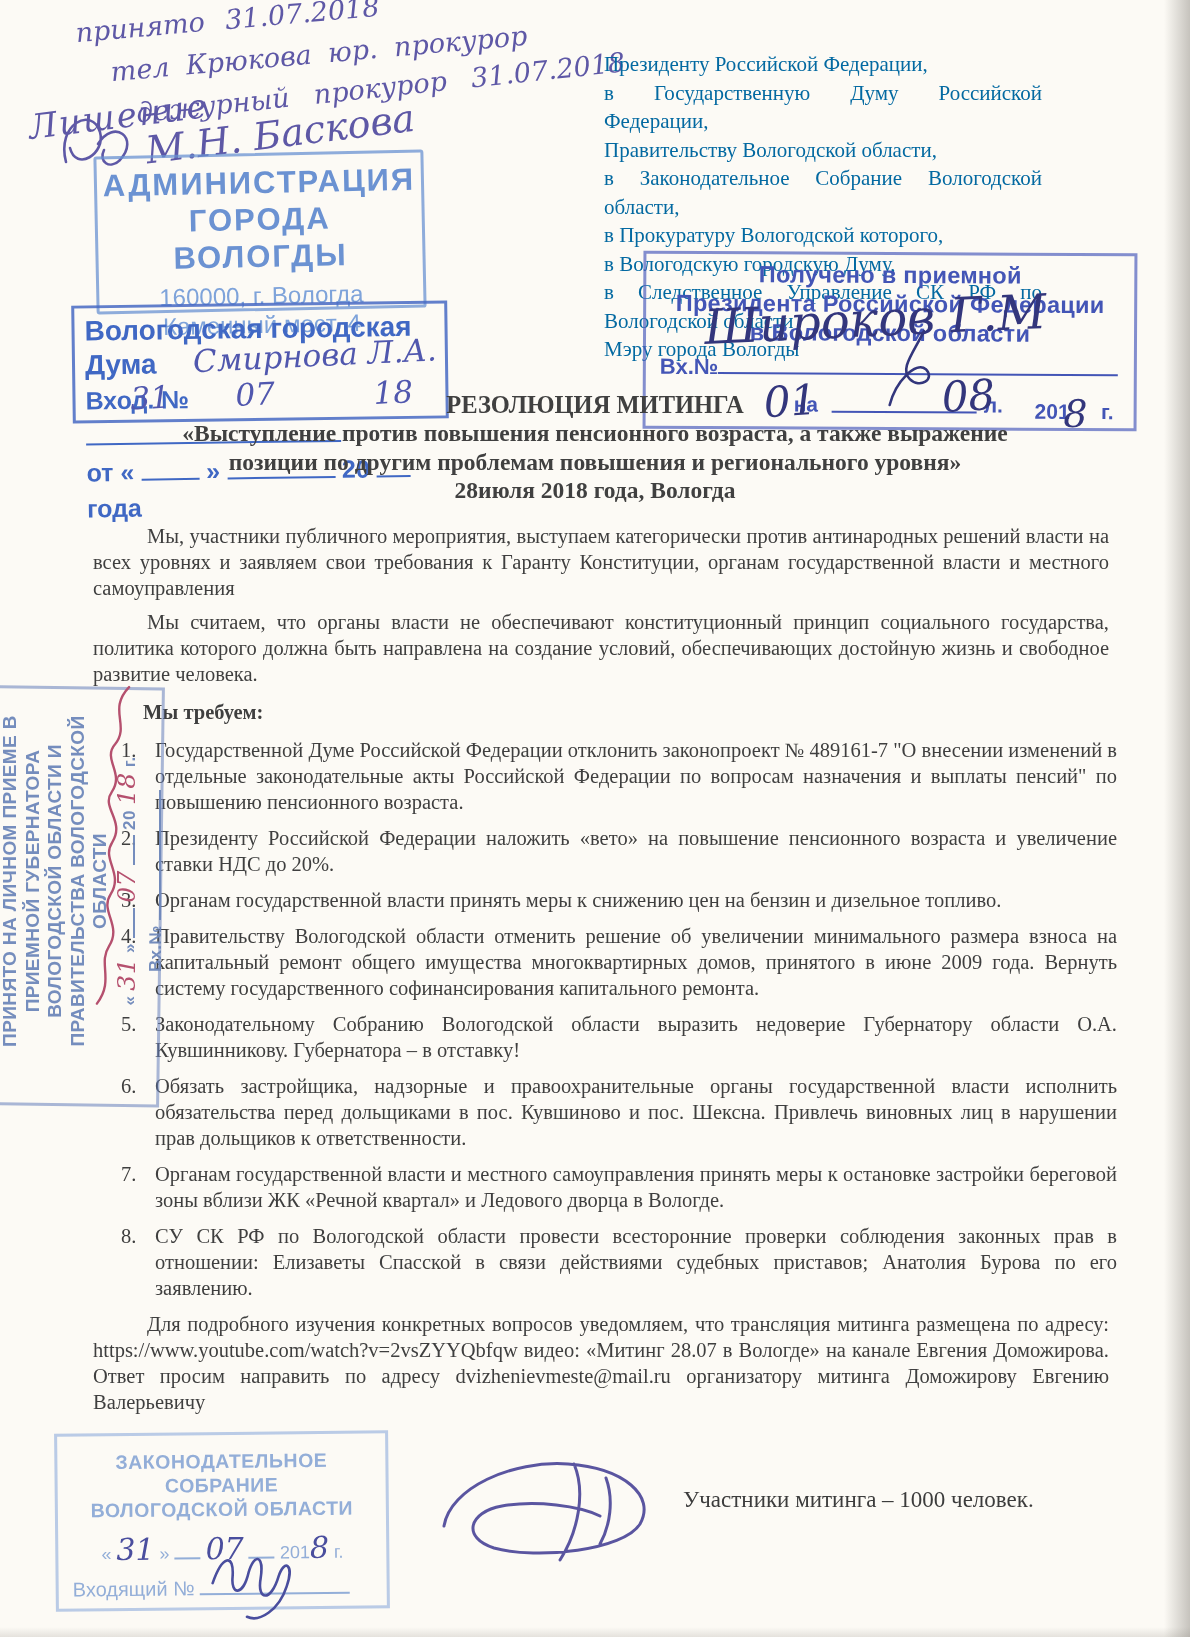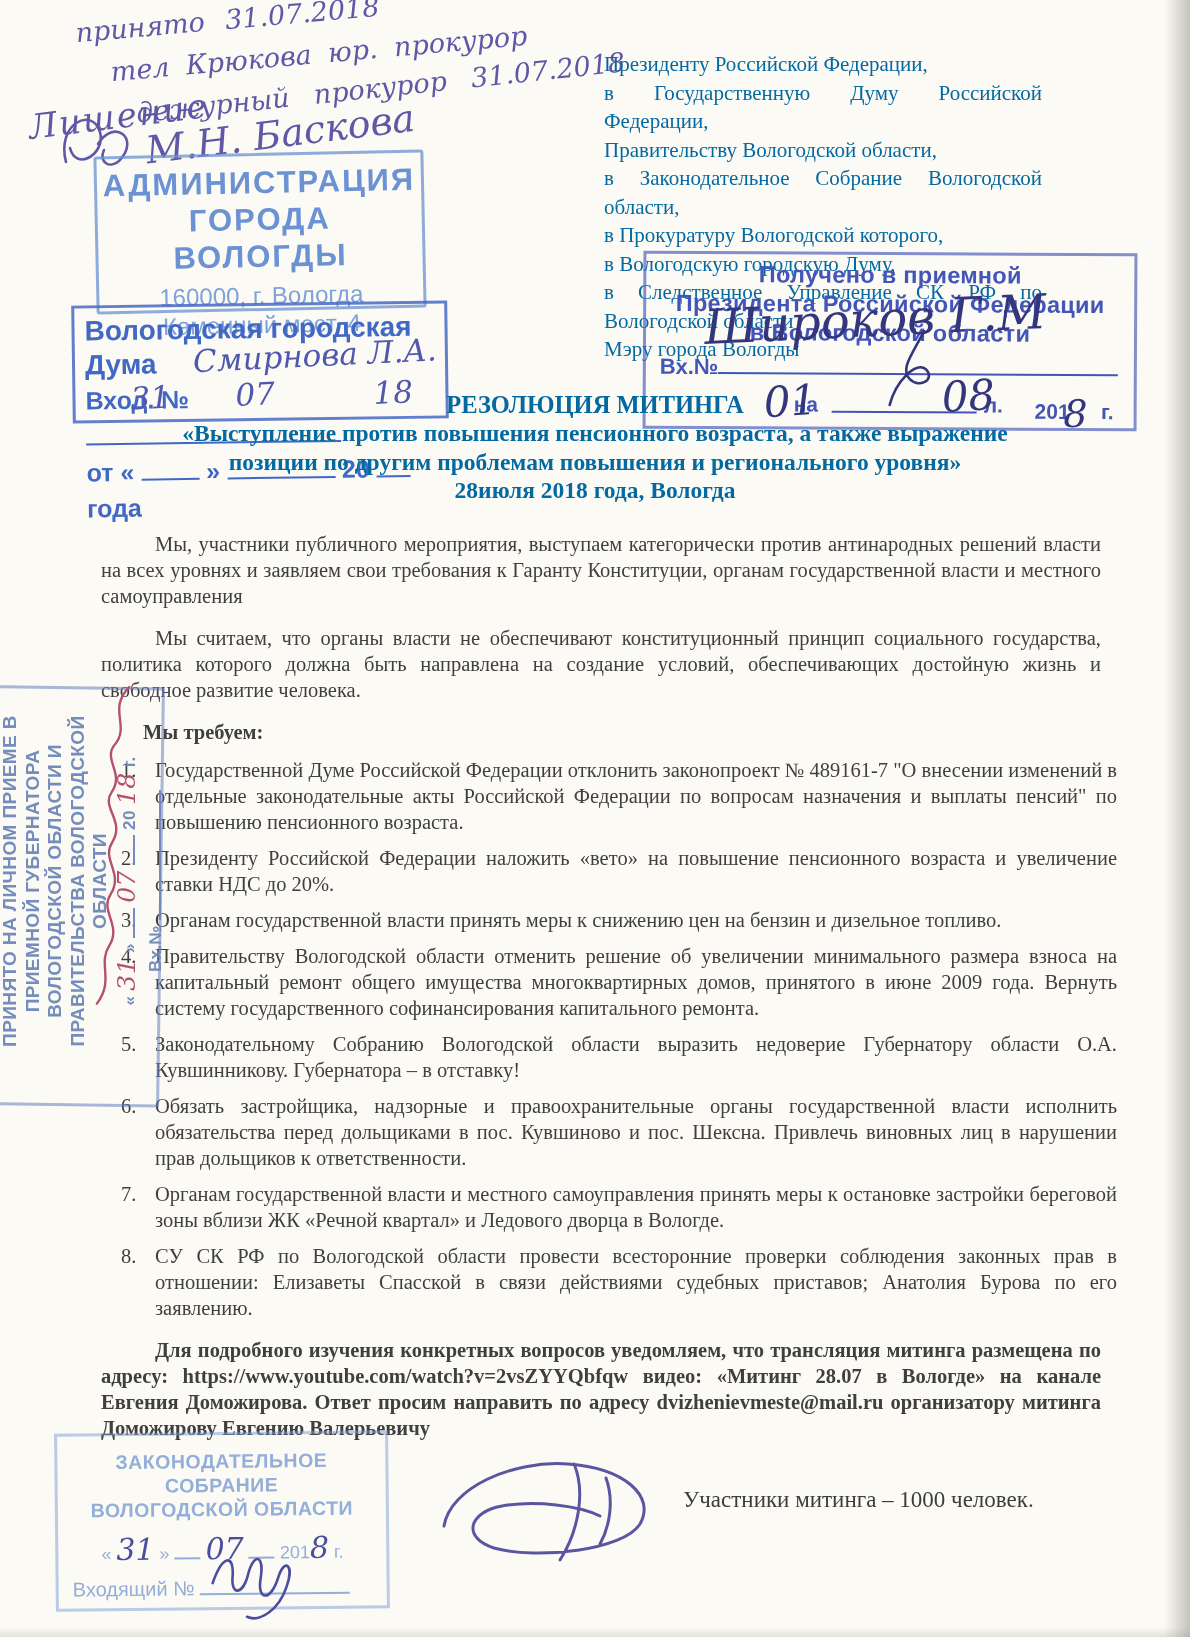--- a/index.html
+++ b/index.html
@@ -38,28 +38,28 @@
   .addr div{text-align:justify;}
 
   
   .stamp-rec{position:absolute;left:643px;top:252px;width:494px;height:178px;
         border:3px solid rgba(80,95,190,.7);transform:rotate(0.3deg);box-sizing:border-box;
         color:#4355b6;text-align:center;padding-top:6px;}
   .stamp-rec .l{font-size:23.5px;font-weight:bold;line-height:29px;letter-spacing:.3px;}
   .rec-ink{position:absolute;color:#33367c;white-space:nowrap;}
 
   
-  .title{position:absolute;left:0;width:100%;text-align:center;font-weight:bold;color:#0369a1;}
+  .title{position:absolute;left:0;width:100%;text-align:center;font-weight:bold;color:#404040;}
   .body{position:absolute;left:85px;top:515px;width:1032px;font-size:20.5px;line-height:26px;}
-  .body p{margin:16px;text-align:justify;text-indent:54px;}
+  .body p{margin:8px;text-align:justify;text-indent:54px;}
   .demands-h{font-weight:bold;margin:12px 0 12px 0;text-indent:58px;}
   .ditem{display:flex;margin:0 0 10px 36px;}
   .ditem .num{flex:none;width:34px;}
   .ditem .dtext{flex:1;text-align:justify;}
-  .closing{margin-top:14px;font-weight:bold;}
+  .closing{margin-top:14px;}
 
   
   .stamp-left-box{position:absolute;left:-52px;top:686px;width:208px;height:414px;
         border:3px solid rgba(100,125,185,.55);transform:rotate(0.8deg);}
   .stamp-left-txt{position:absolute;left:-137px;top:802px;width:430px;height:158px;
         transform:rotate(-90deg);text-align:center;color:rgba(110,135,185,.95);
         font-size:19px;font-weight:bold;line-height:22.5px;letter-spacing:.4px;}
   .stamp-left-txt .frow{font-weight:bold;font-size:17px;margin-top:4px;color:rgba(110,135,185,.95);}
   .redink{color:#b5506e;font-size:25px;font-weight:normal;}
 

